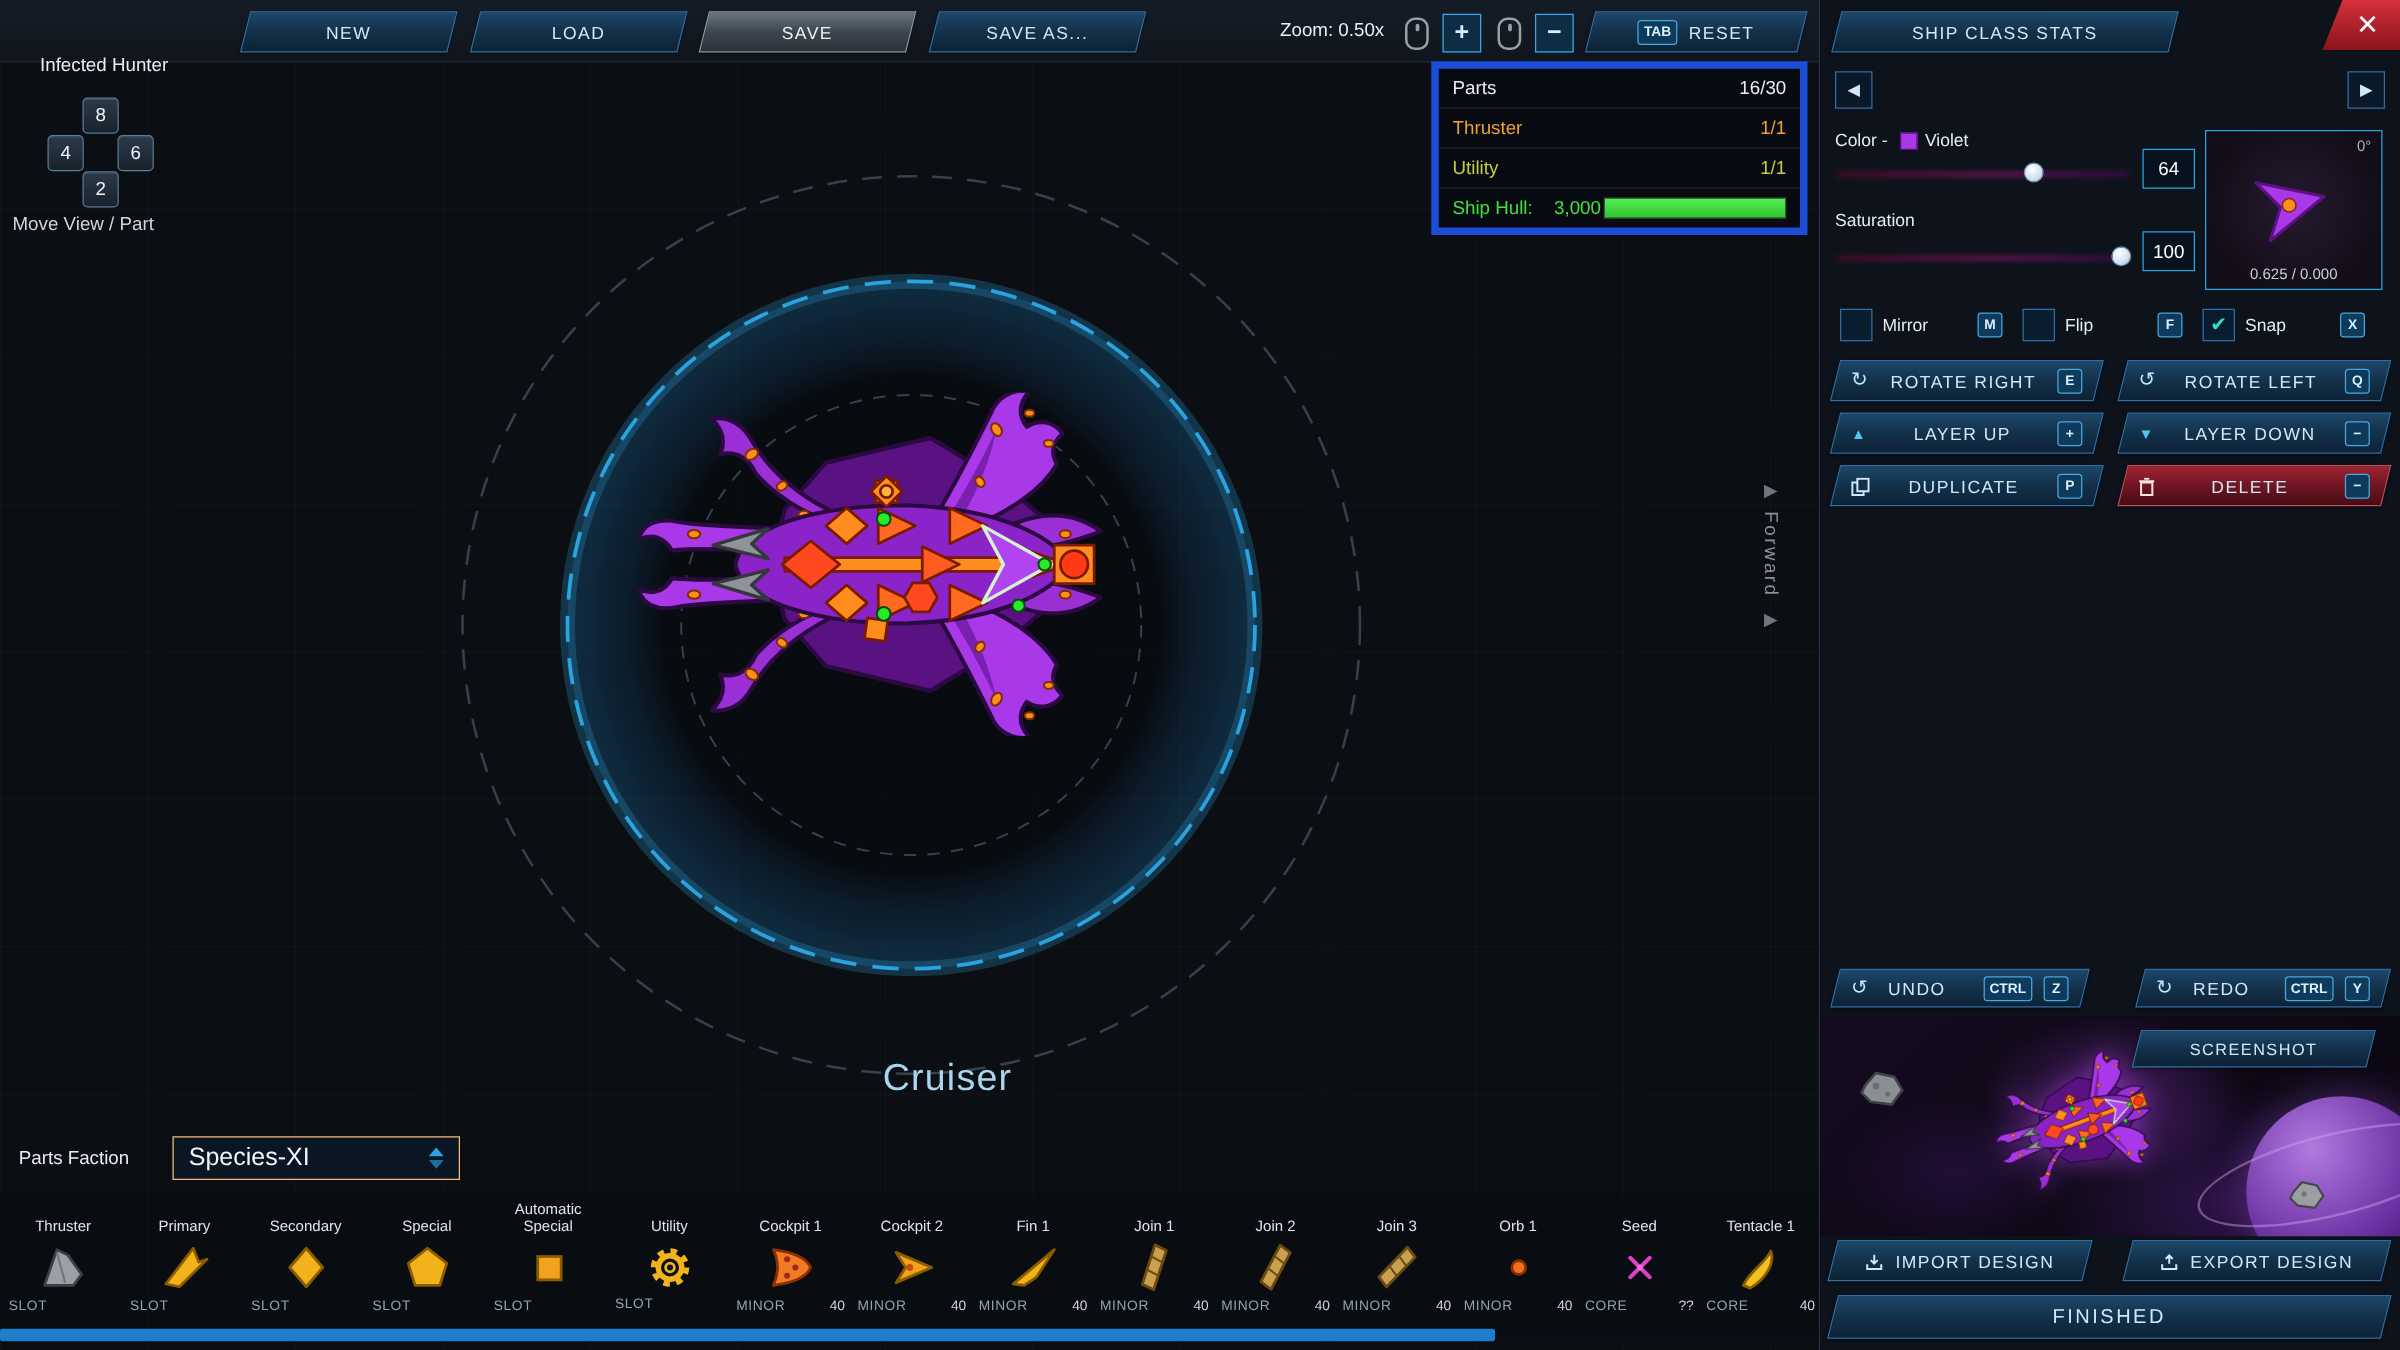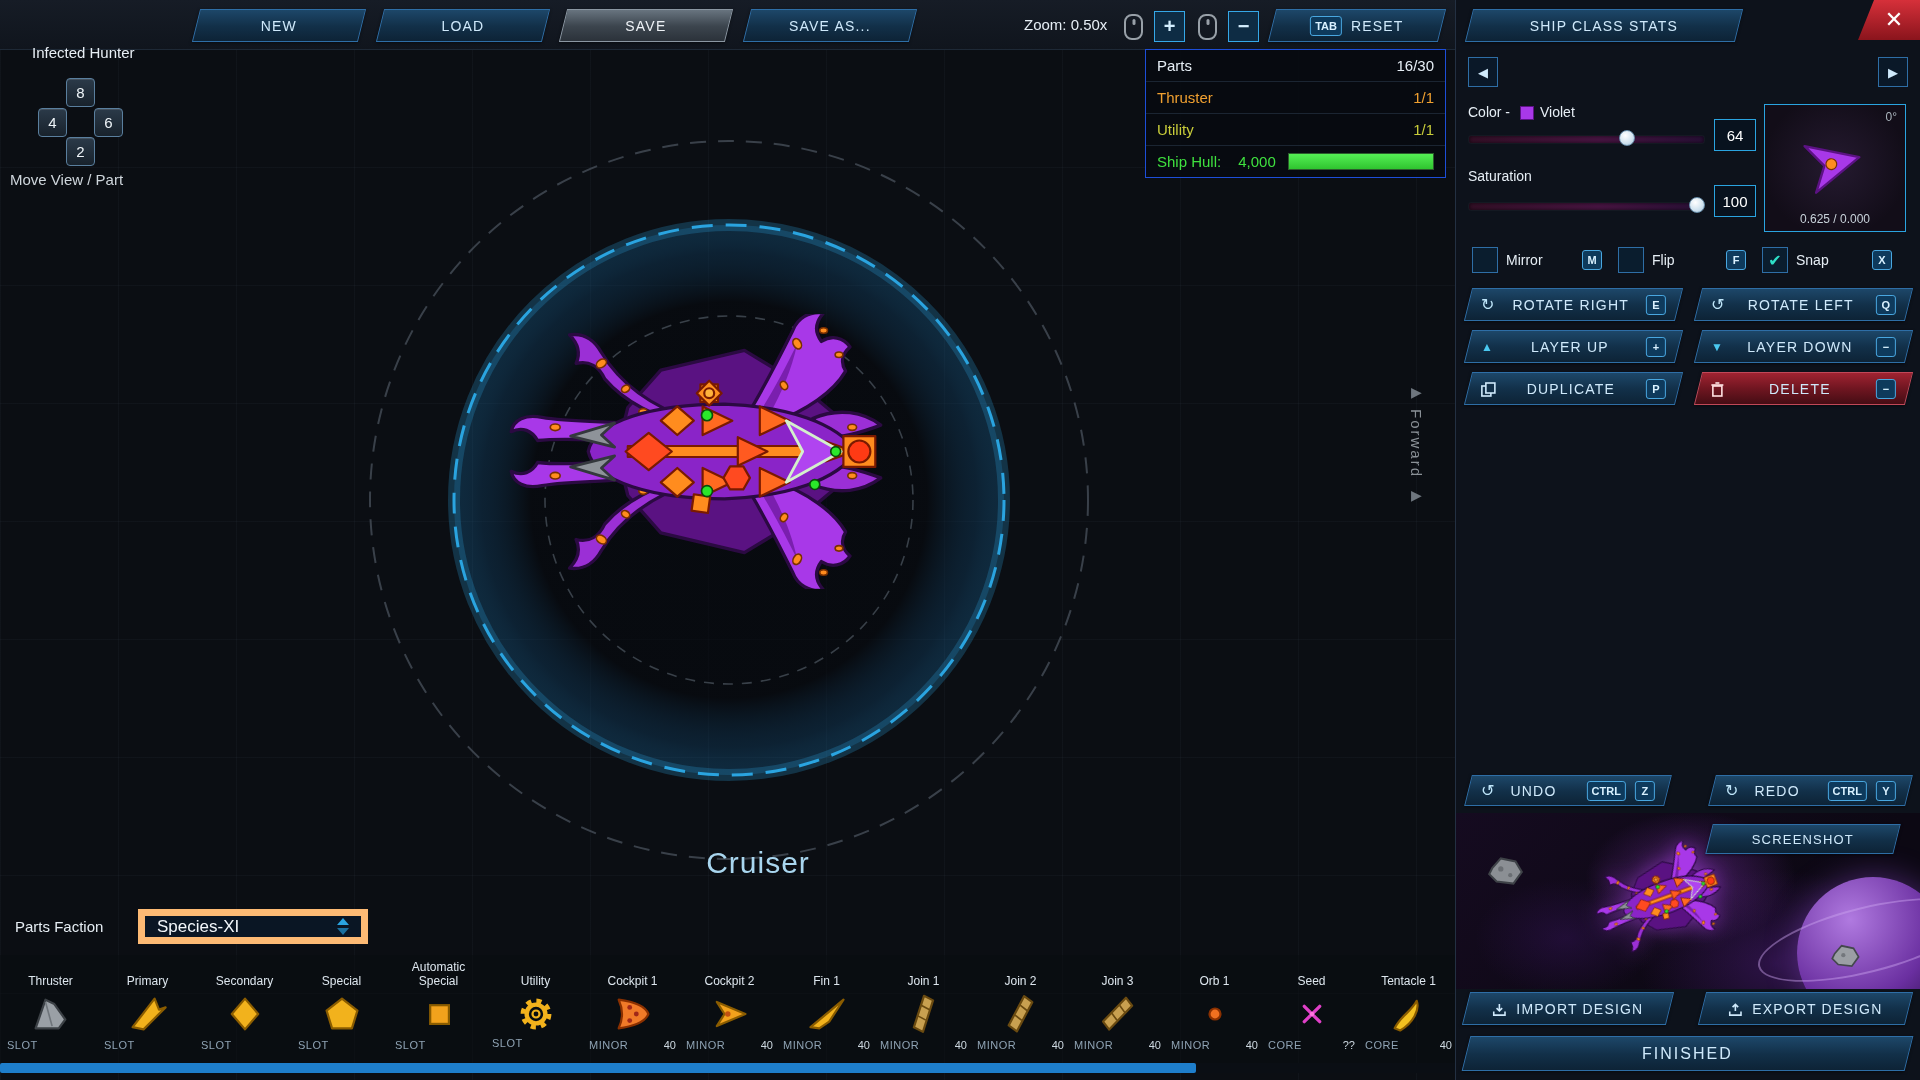--- a/index.html
+++ b/index.html
@@ -84,21 +84,21 @@
     background:linear-gradient(180deg,#2b3a49,#18222c);
     border:1px solid #5a7f9e;color:#eef4f8;font-size:15px;
     display:flex;align-items:center;justify-content:center;
     box-shadow:inset 0 1px 0 rgba(255,255,255,.12);
   }
   .hintlabel{position:absolute;left:10px;top:171px;font-size:15px;color:#cfd6dc;}
 
   
   .stats{
     position:absolute;left:1145px;top:49px;width:301px;
-    background:rgba(6,10,16,0.82);border:1px solid #1d4ed8;box-sizing:border-box;
+    background:rgba(6,10,16,0.82);border:6px solid #1d4ed8;box-sizing:border-box;
   }
   .srow{display:flex;align-items:center;justify-content:space-between;height:31px;padding:0 11px;font-size:15px;}
   .srow + .srow{border-top:1px solid rgba(44,60,78,0.55);}
   .srow .orange{color:#f0a030;}
   .srow .yellow{color:#c8cc3a;}
   .srow .green{color:#3fe03f;}
   .hull-label{display:flex;gap:17px;}
   .hullbar{width:146px;height:17px;background:#0d230d;border:1px solid #2c5c2c;box-sizing:border-box;}
   .hullfill{width:100%;height:100%;background:linear-gradient(180deg,#55ef55,#2fc42f);}
 
@@ -157,22 +157,22 @@
   .pring{position:absolute;right:-56px;bottom:16px;width:218px;height:62px;border:2px solid rgba(205,165,240,0.45);
     border-radius:50%;transform:rotate(-14deg);}
   .mini-ship{position:absolute;left:138px;top:36px;transform:rotate(-20deg);filter:drop-shadow(0 0 10px rgba(180,70,240,.5));}
   .ast1{position:absolute;left:28px;top:40px;}
   .ast2{position:absolute;left:372px;top:128px;}
 
   
   .faction-label{position:absolute;left:15px;top:909px;height:35px;display:flex;align-items:center;font-size:15px;color:#e6edf3;}
   .dropdown{
     position:absolute;left:138px;top:909px;width:230px;height:35px;box-sizing:border-box;
-    background:#0a1624;border:7px solid #fdba74;display:flex;align-items:center;
-    padding:0 12px;font-size:17px;color:#f2f7fb;cursor:pointer;
+    background:#0a1624;border:1px solid #fdba74;display:flex;align-items:center;
+    padding:0 12px;font-size:20px;color:#f2f7fb;cursor:pointer;
   }
   .dd-arrows{margin-left:auto;display:flex;flex-direction:column;gap:3px;align-items:center;}
   .dd-arrows i{width:0;height:0;border-left:6px solid transparent;border-right:6px solid transparent;display:block;}
   .dd-up{border-bottom:7px solid #2aa4e0;}
   .dd-down{border-top:7px solid #1a6causing;}
   .dd-down{border-top:7px solid #1a6f9e;}
   .strip{position:absolute;left:0;top:955px;width:1455px;height:108px;overflow:hidden;background:rgba(9,12,17,0.55);}
   .pcol{position:absolute;top:0;width:97px;height:108px;cursor:pointer;}
   .phead{height:34px;display:flex;align-items:flex-end;justify-content:center;text-align:center;
     font-size:12px;line-height:1.15;color:#dde6ee;padding:0 2px;box-sizing:border-box;}
@@ -332,21 +332,21 @@
       <span class="orange">Thruster</span>
       <span class="orange">1/1</span>
     </div>
     <div class="srow">
       <span class="yellow">Utility</span>
       <span class="yellow">1/1</span>
     </div>
     <div class="srow">
       <span class="green hull-label">
         <span>Ship Hull:</span>
-        <span>4,000</span>
+        <span>3,000</span>
       </span>
       <span class="hullbar">
           <span class="hullfill" style="display:block"></span>
         </span>
     </div>
   </div>
 
   <div class="rpanel">
 
     <div class="sbtn" style="left:13px;top:9px;width:268px;">

